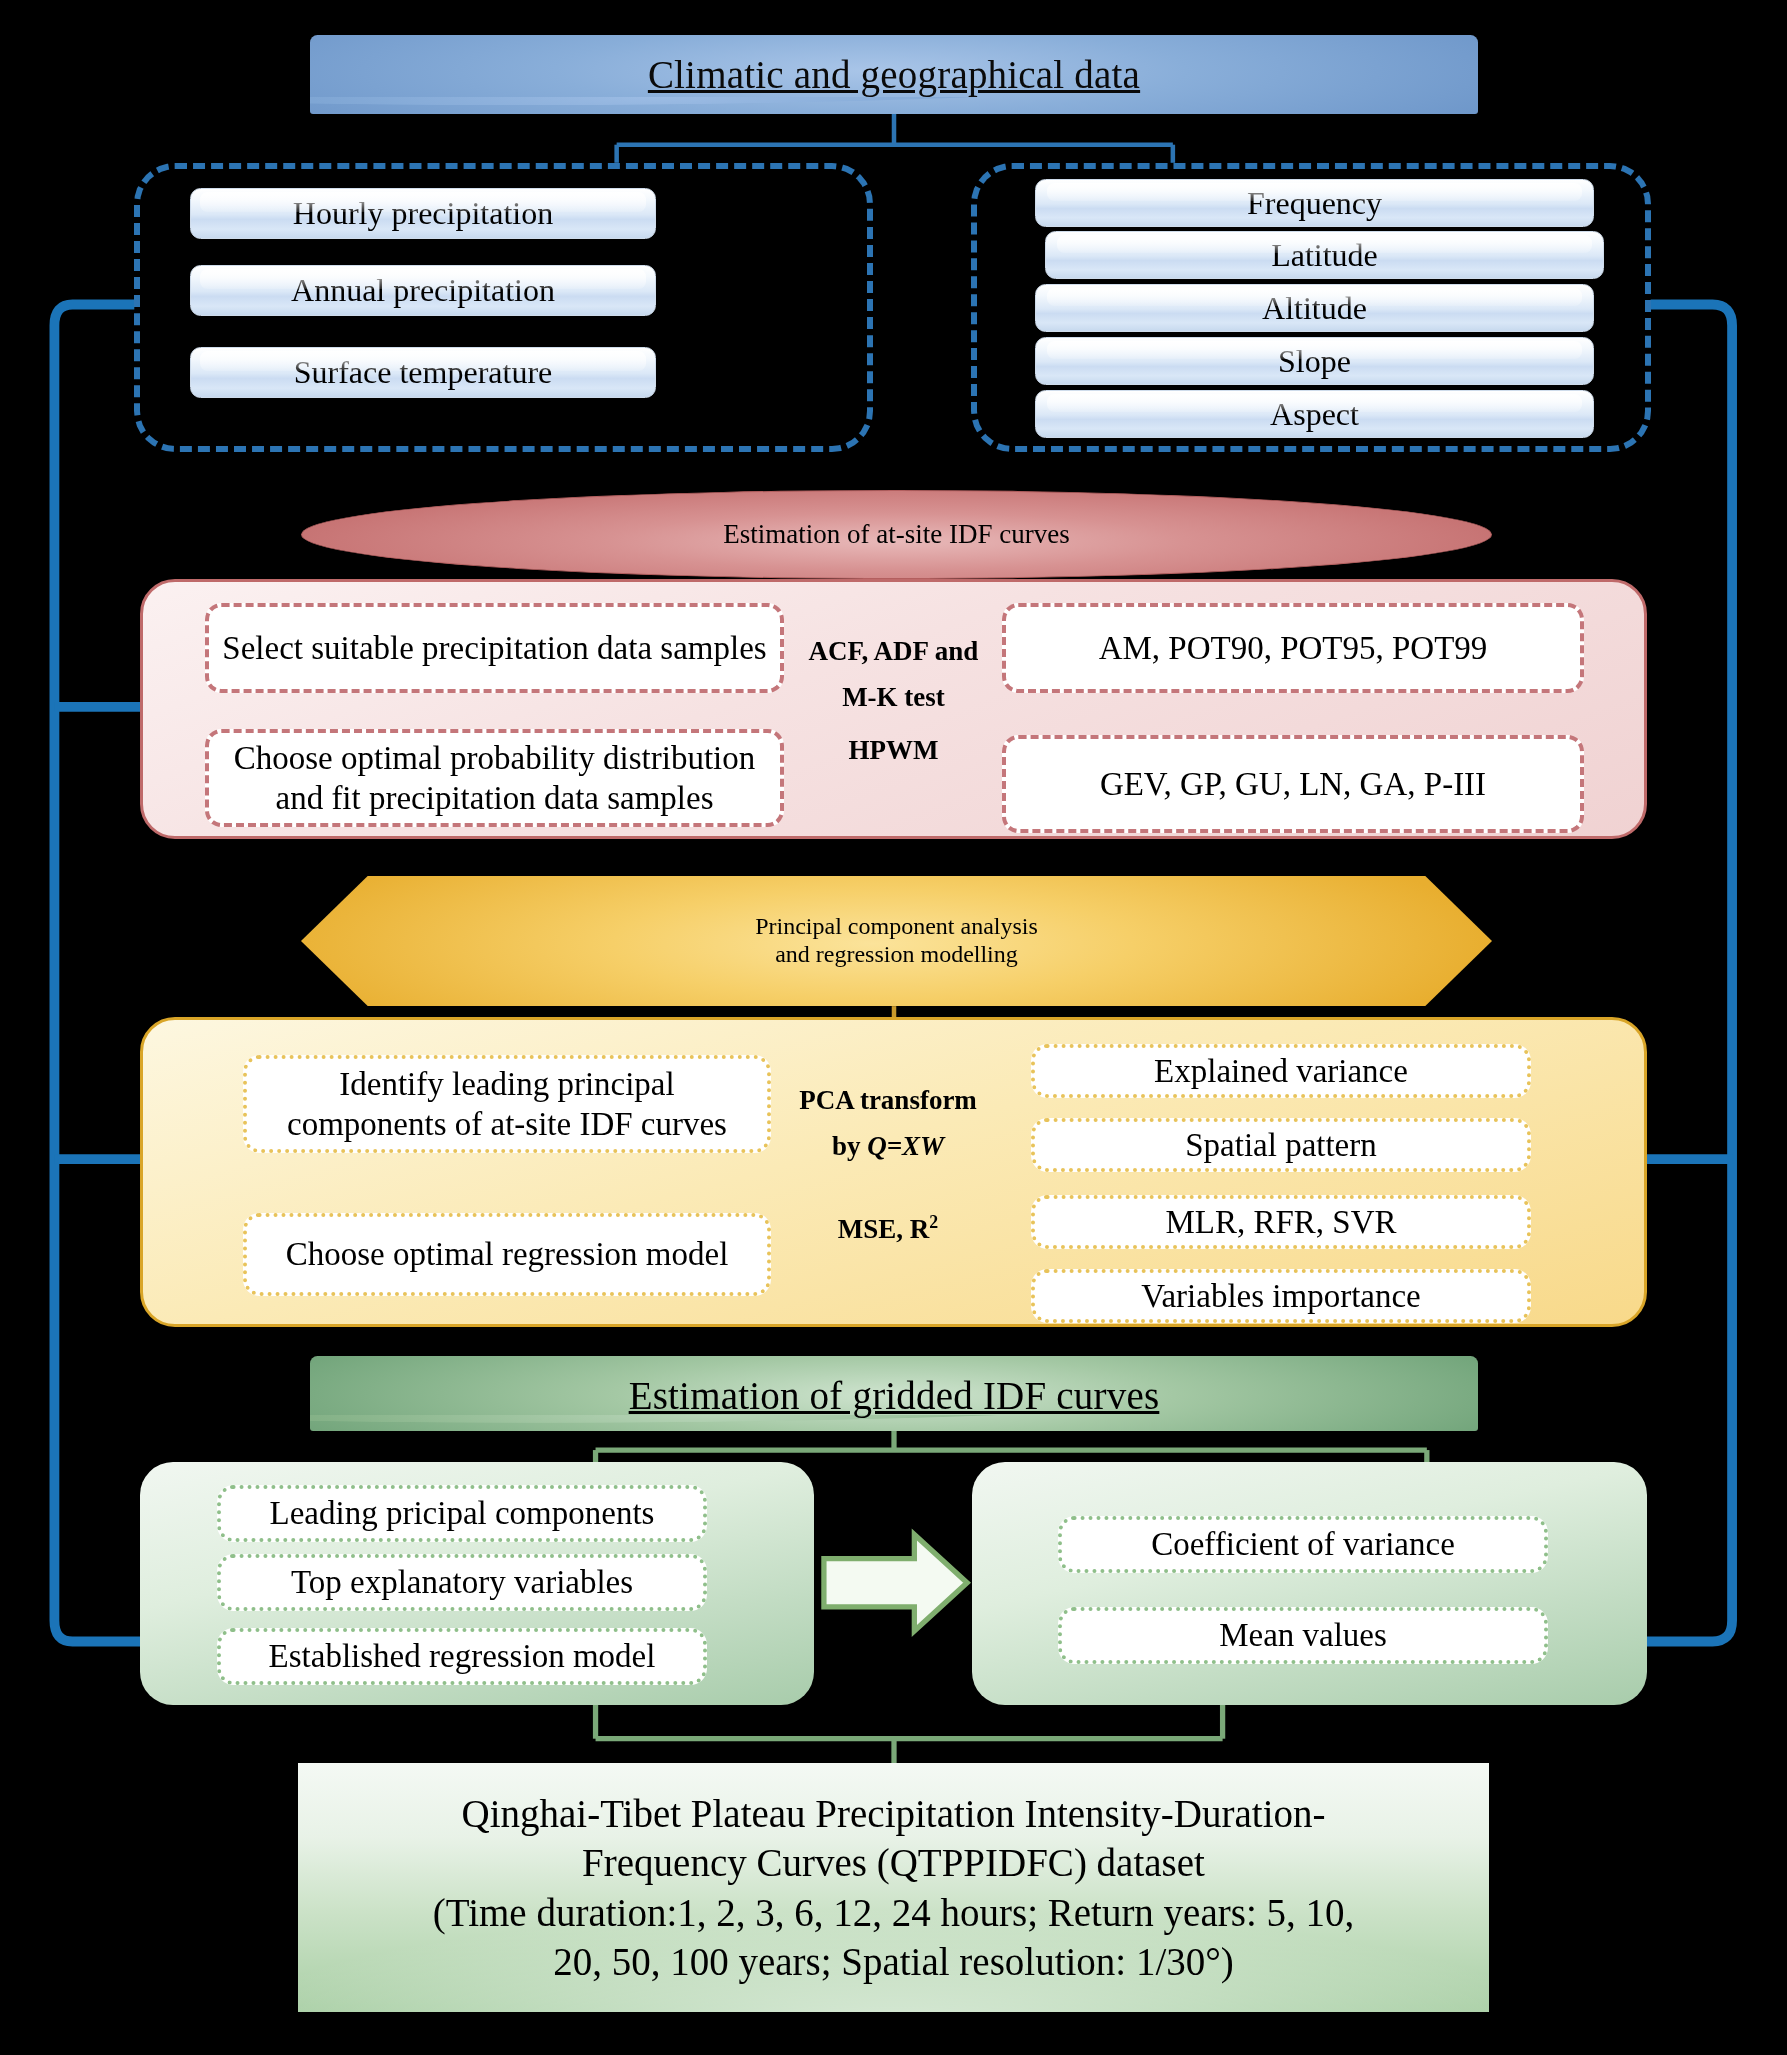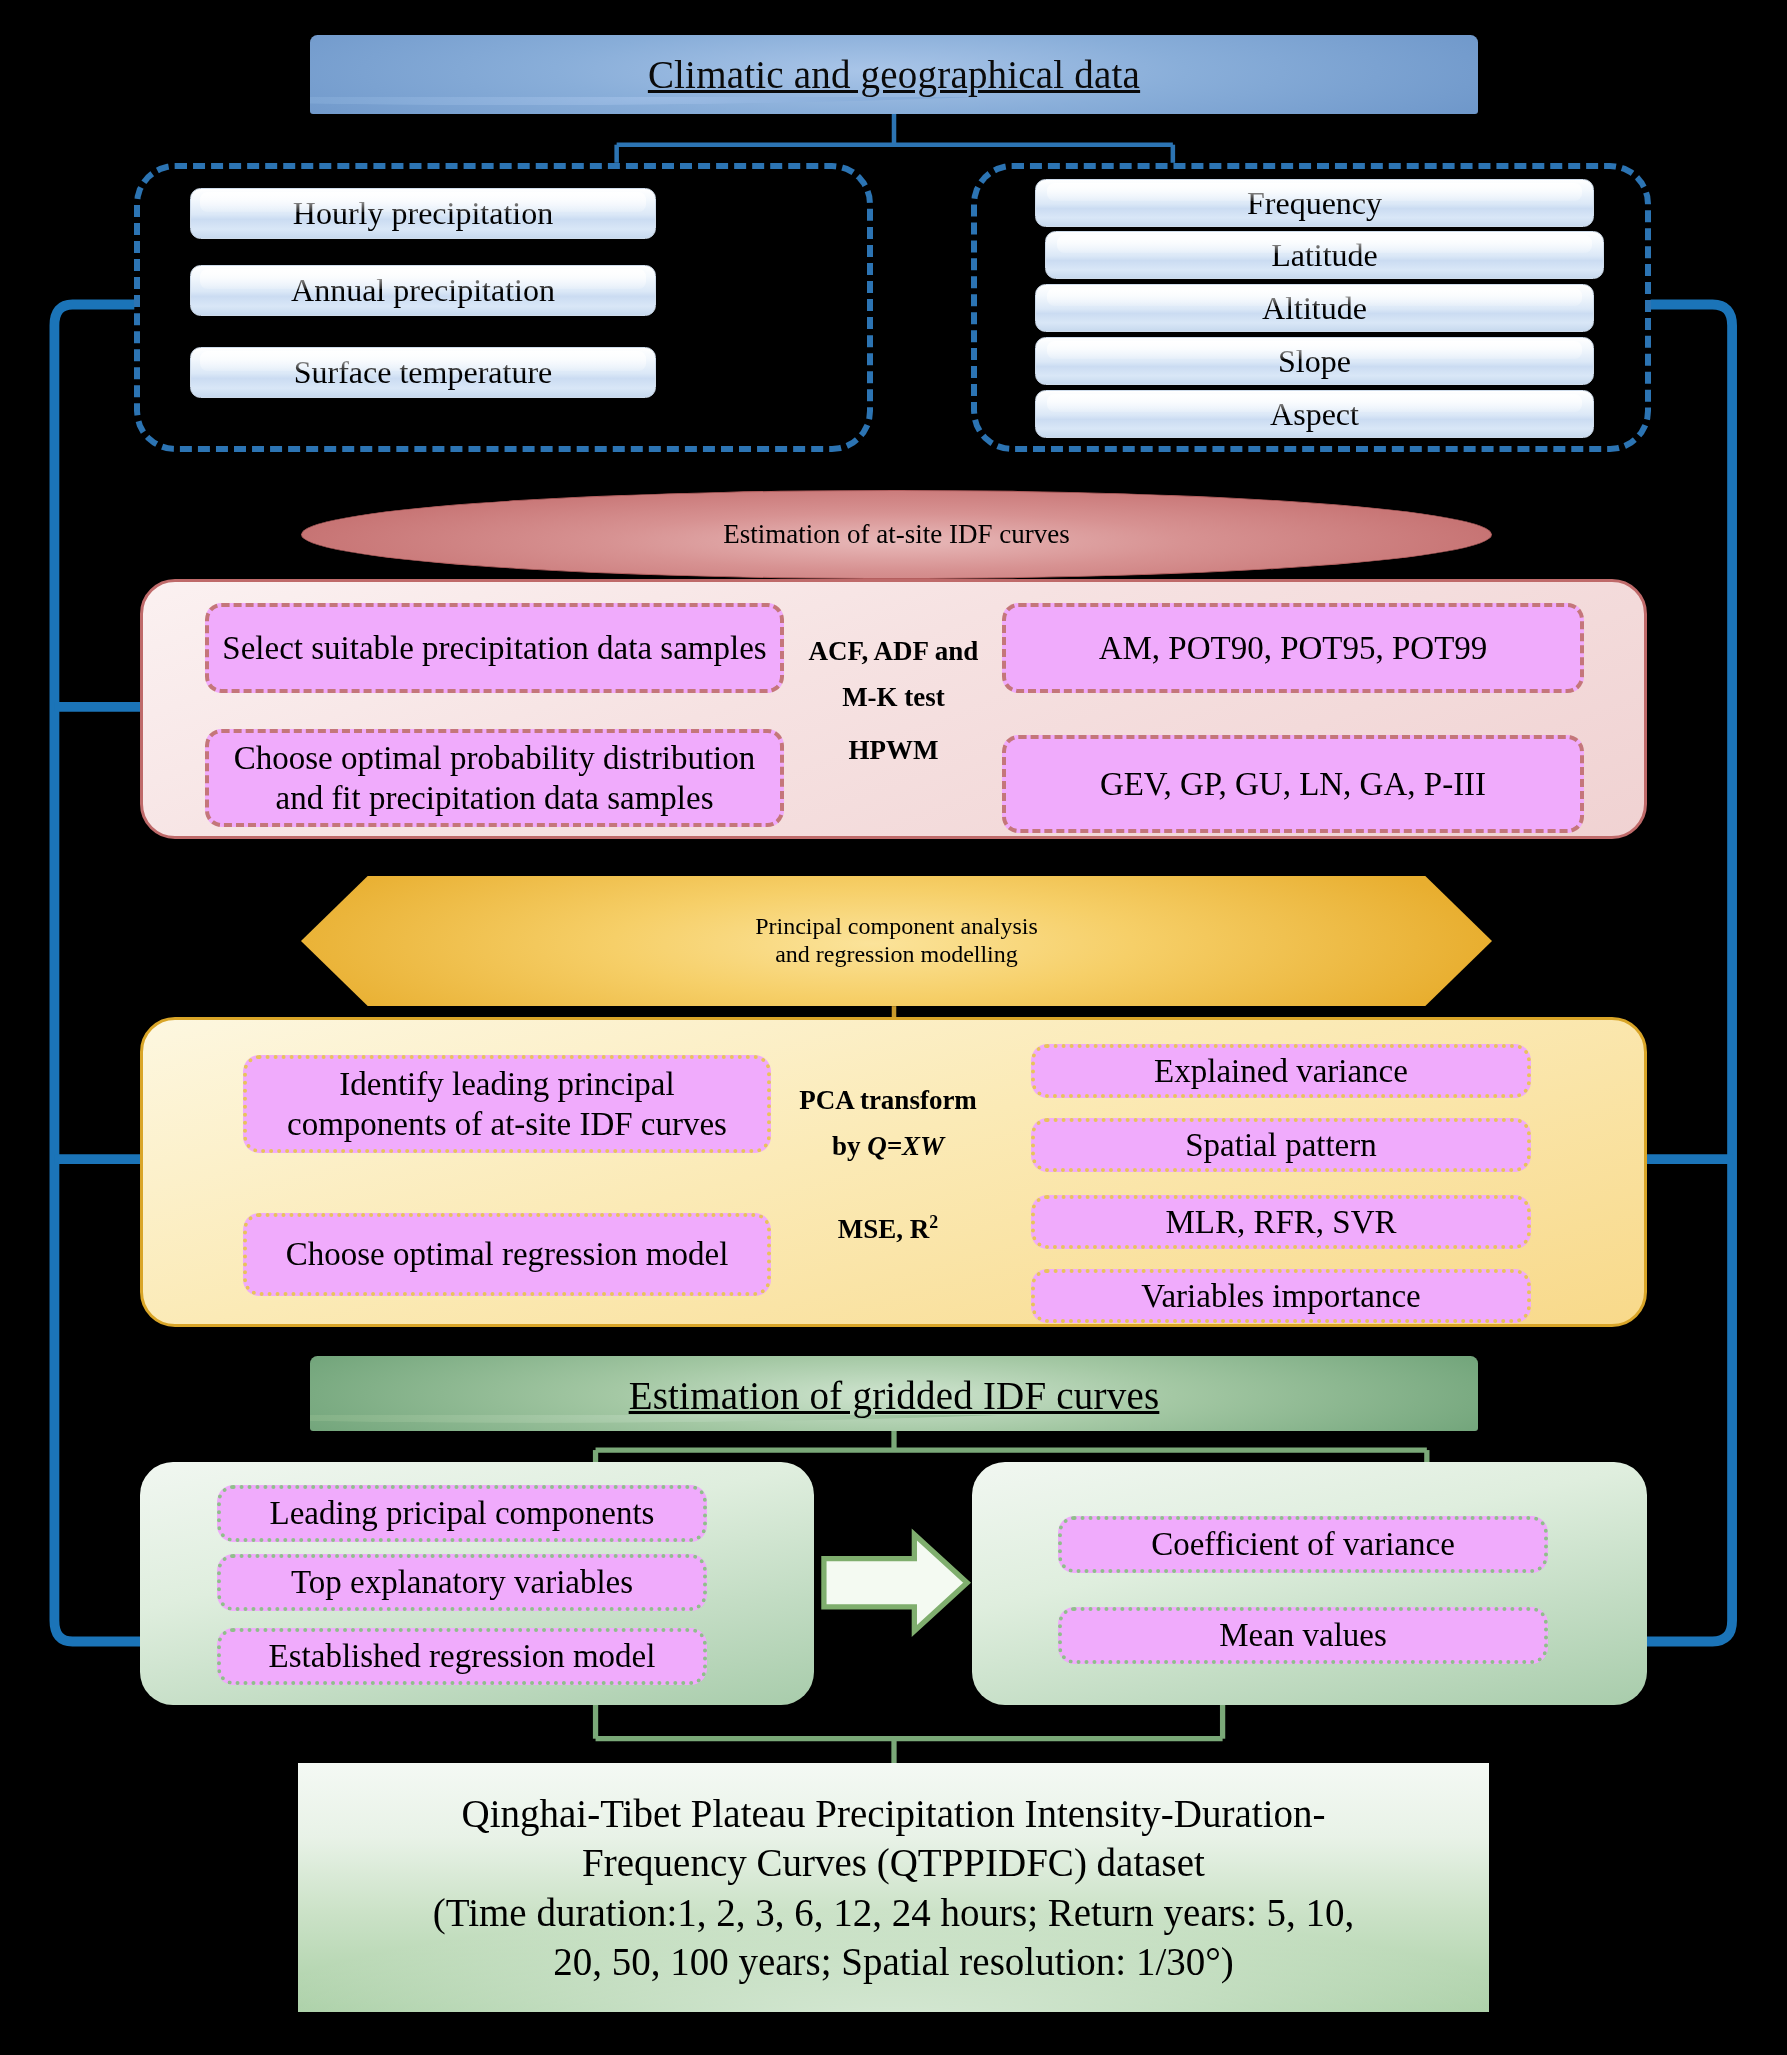--- a/index.html
+++ b/index.html
@@ -129,21 +129,21 @@
   .chip::after{
     content:""; position:absolute; left:2%; right:2%; top:6%; height:40%;
     border-radius: 7.5px;
     background: linear-gradient(180deg, rgba(255,255,255,0.95), rgba(255,255,255,0.15));
     pointer-events:none;
   }
 
   
   .dbox {
     position:absolute;
-    background:#f0abfc;
+    background:#ffffff;
     display:flex; align-items:center; justify-content:center;
     text-align:center;
     border-radius: 16.6px;
     font-size: 33px;
     line-height:1.22;
     padding: 3px 9px;
   }
   .dbox.red    { border: 4.5px dashed #c4767a; }
   .dbox.yellow { border: 4.5px dotted #e8c35a; }
   .dbox.green  { border: 4.5px dotted #8fbf8a; }

